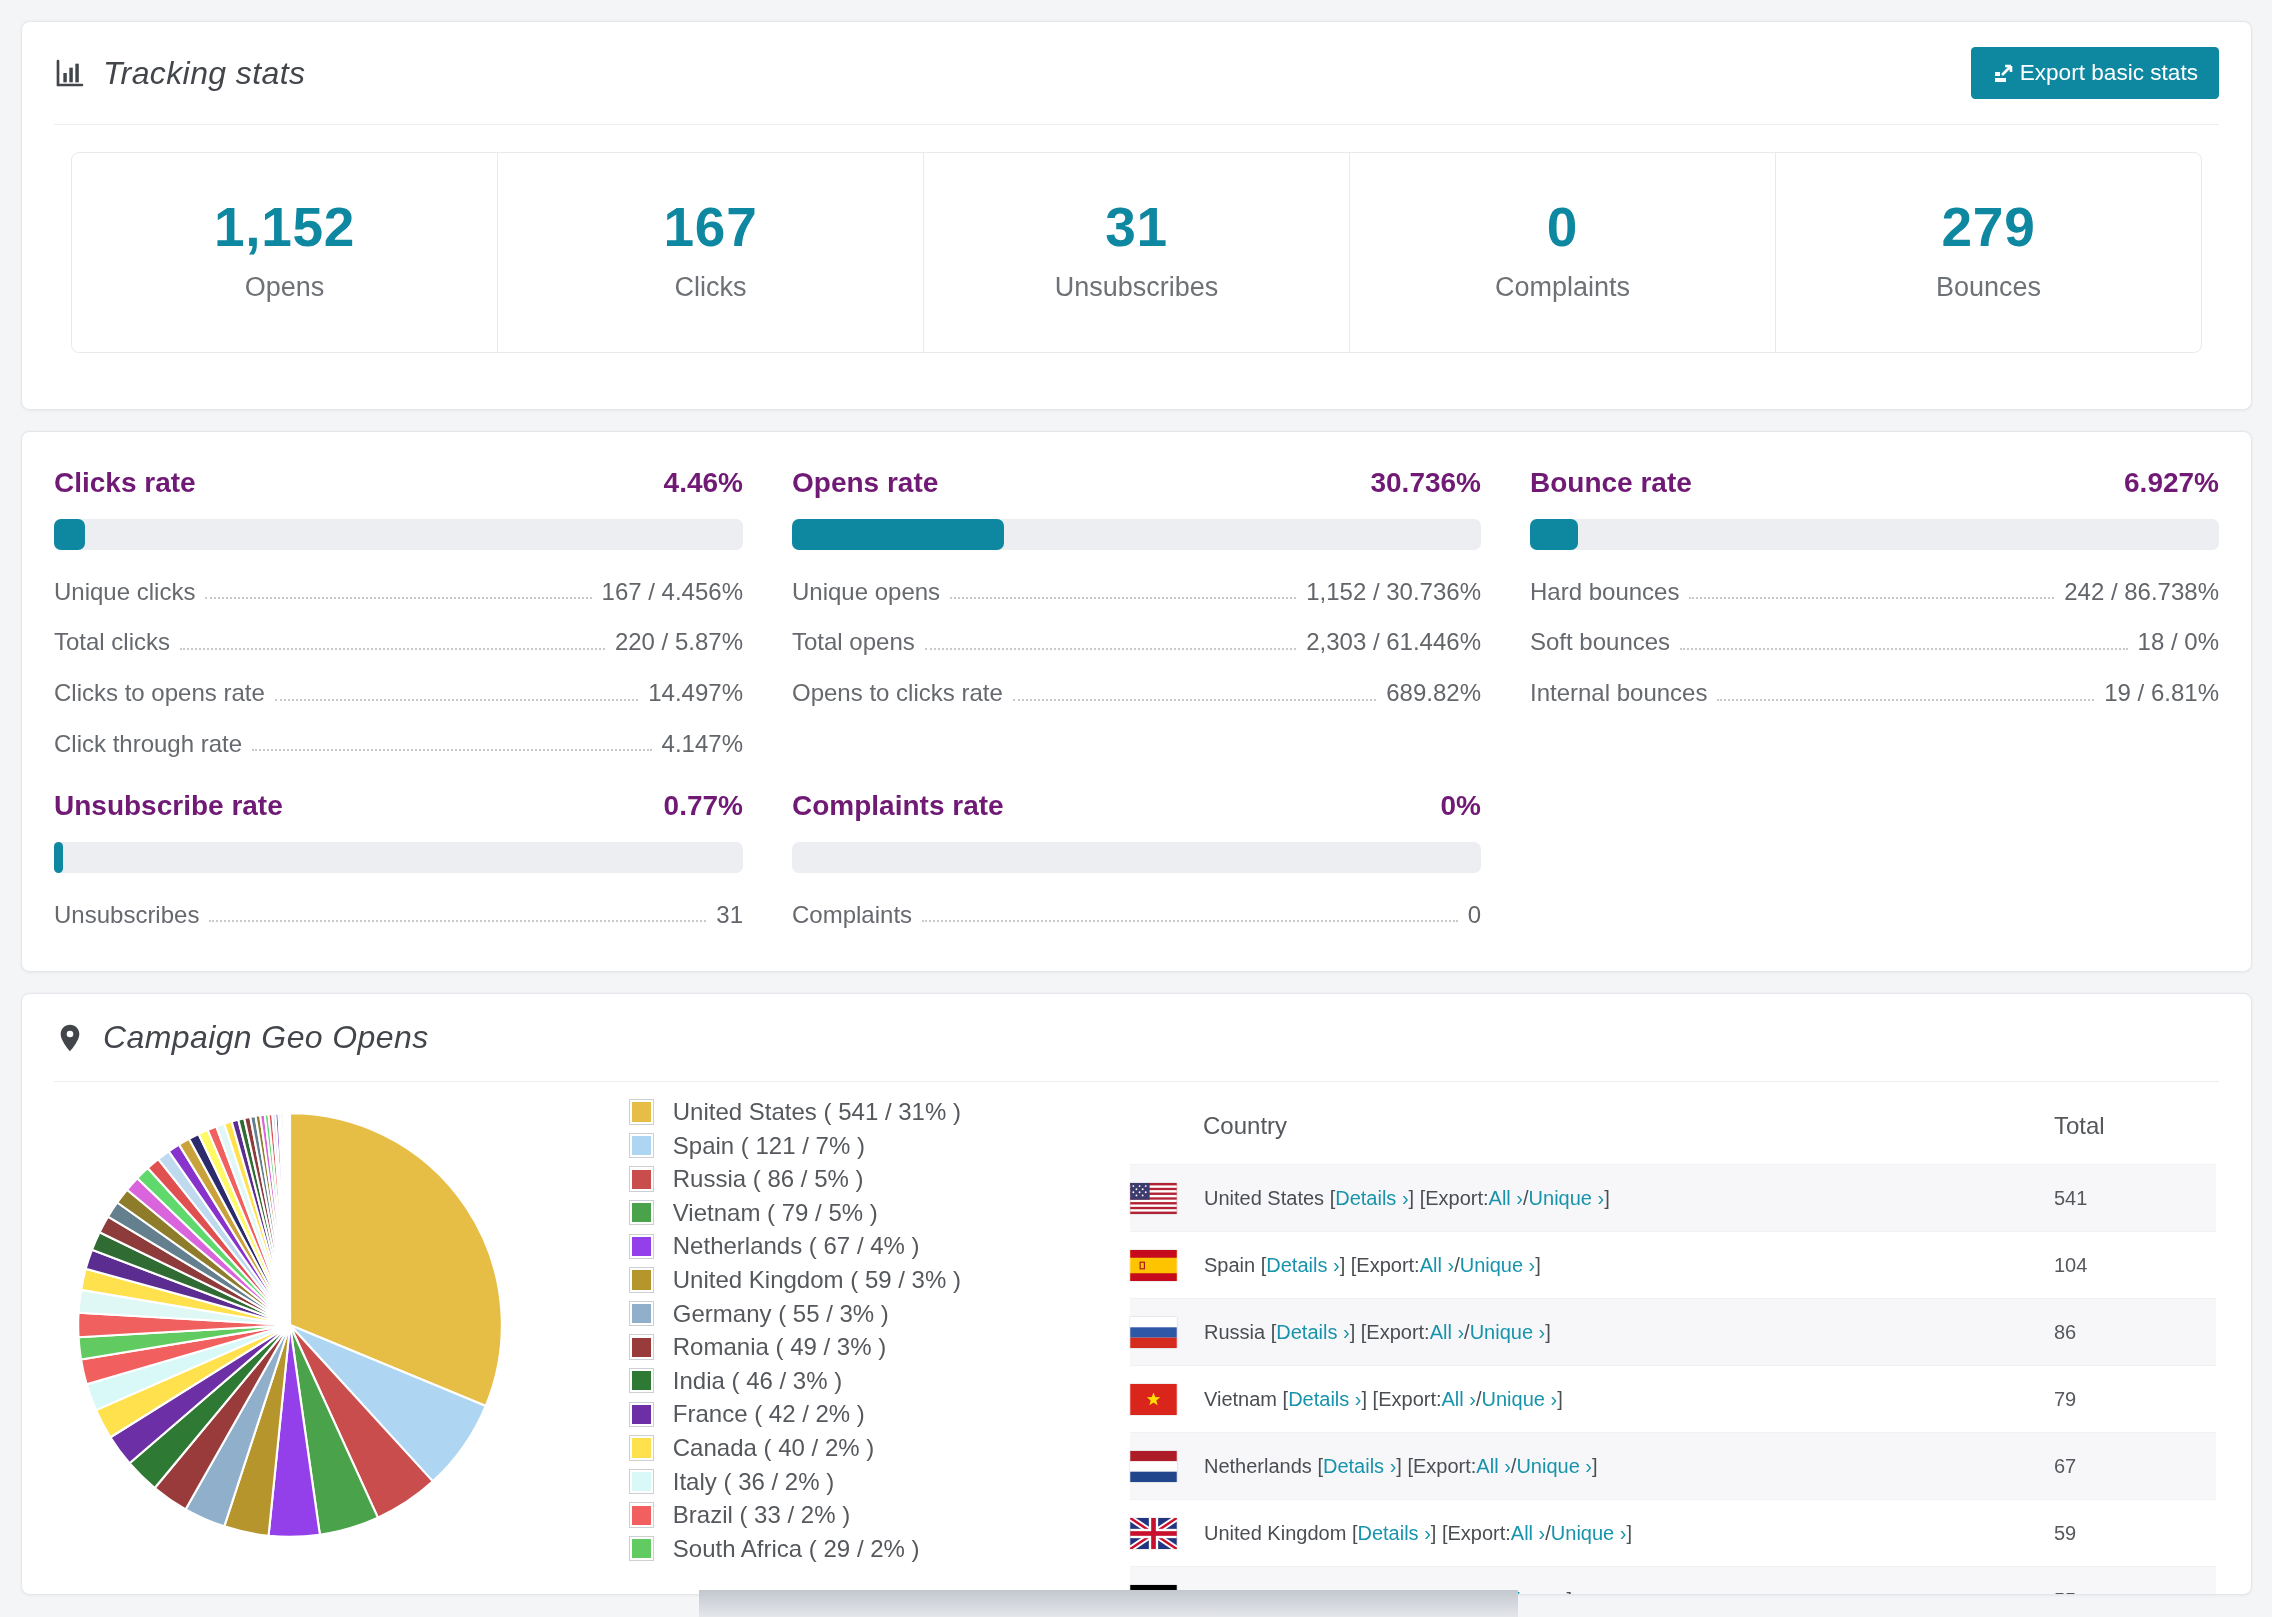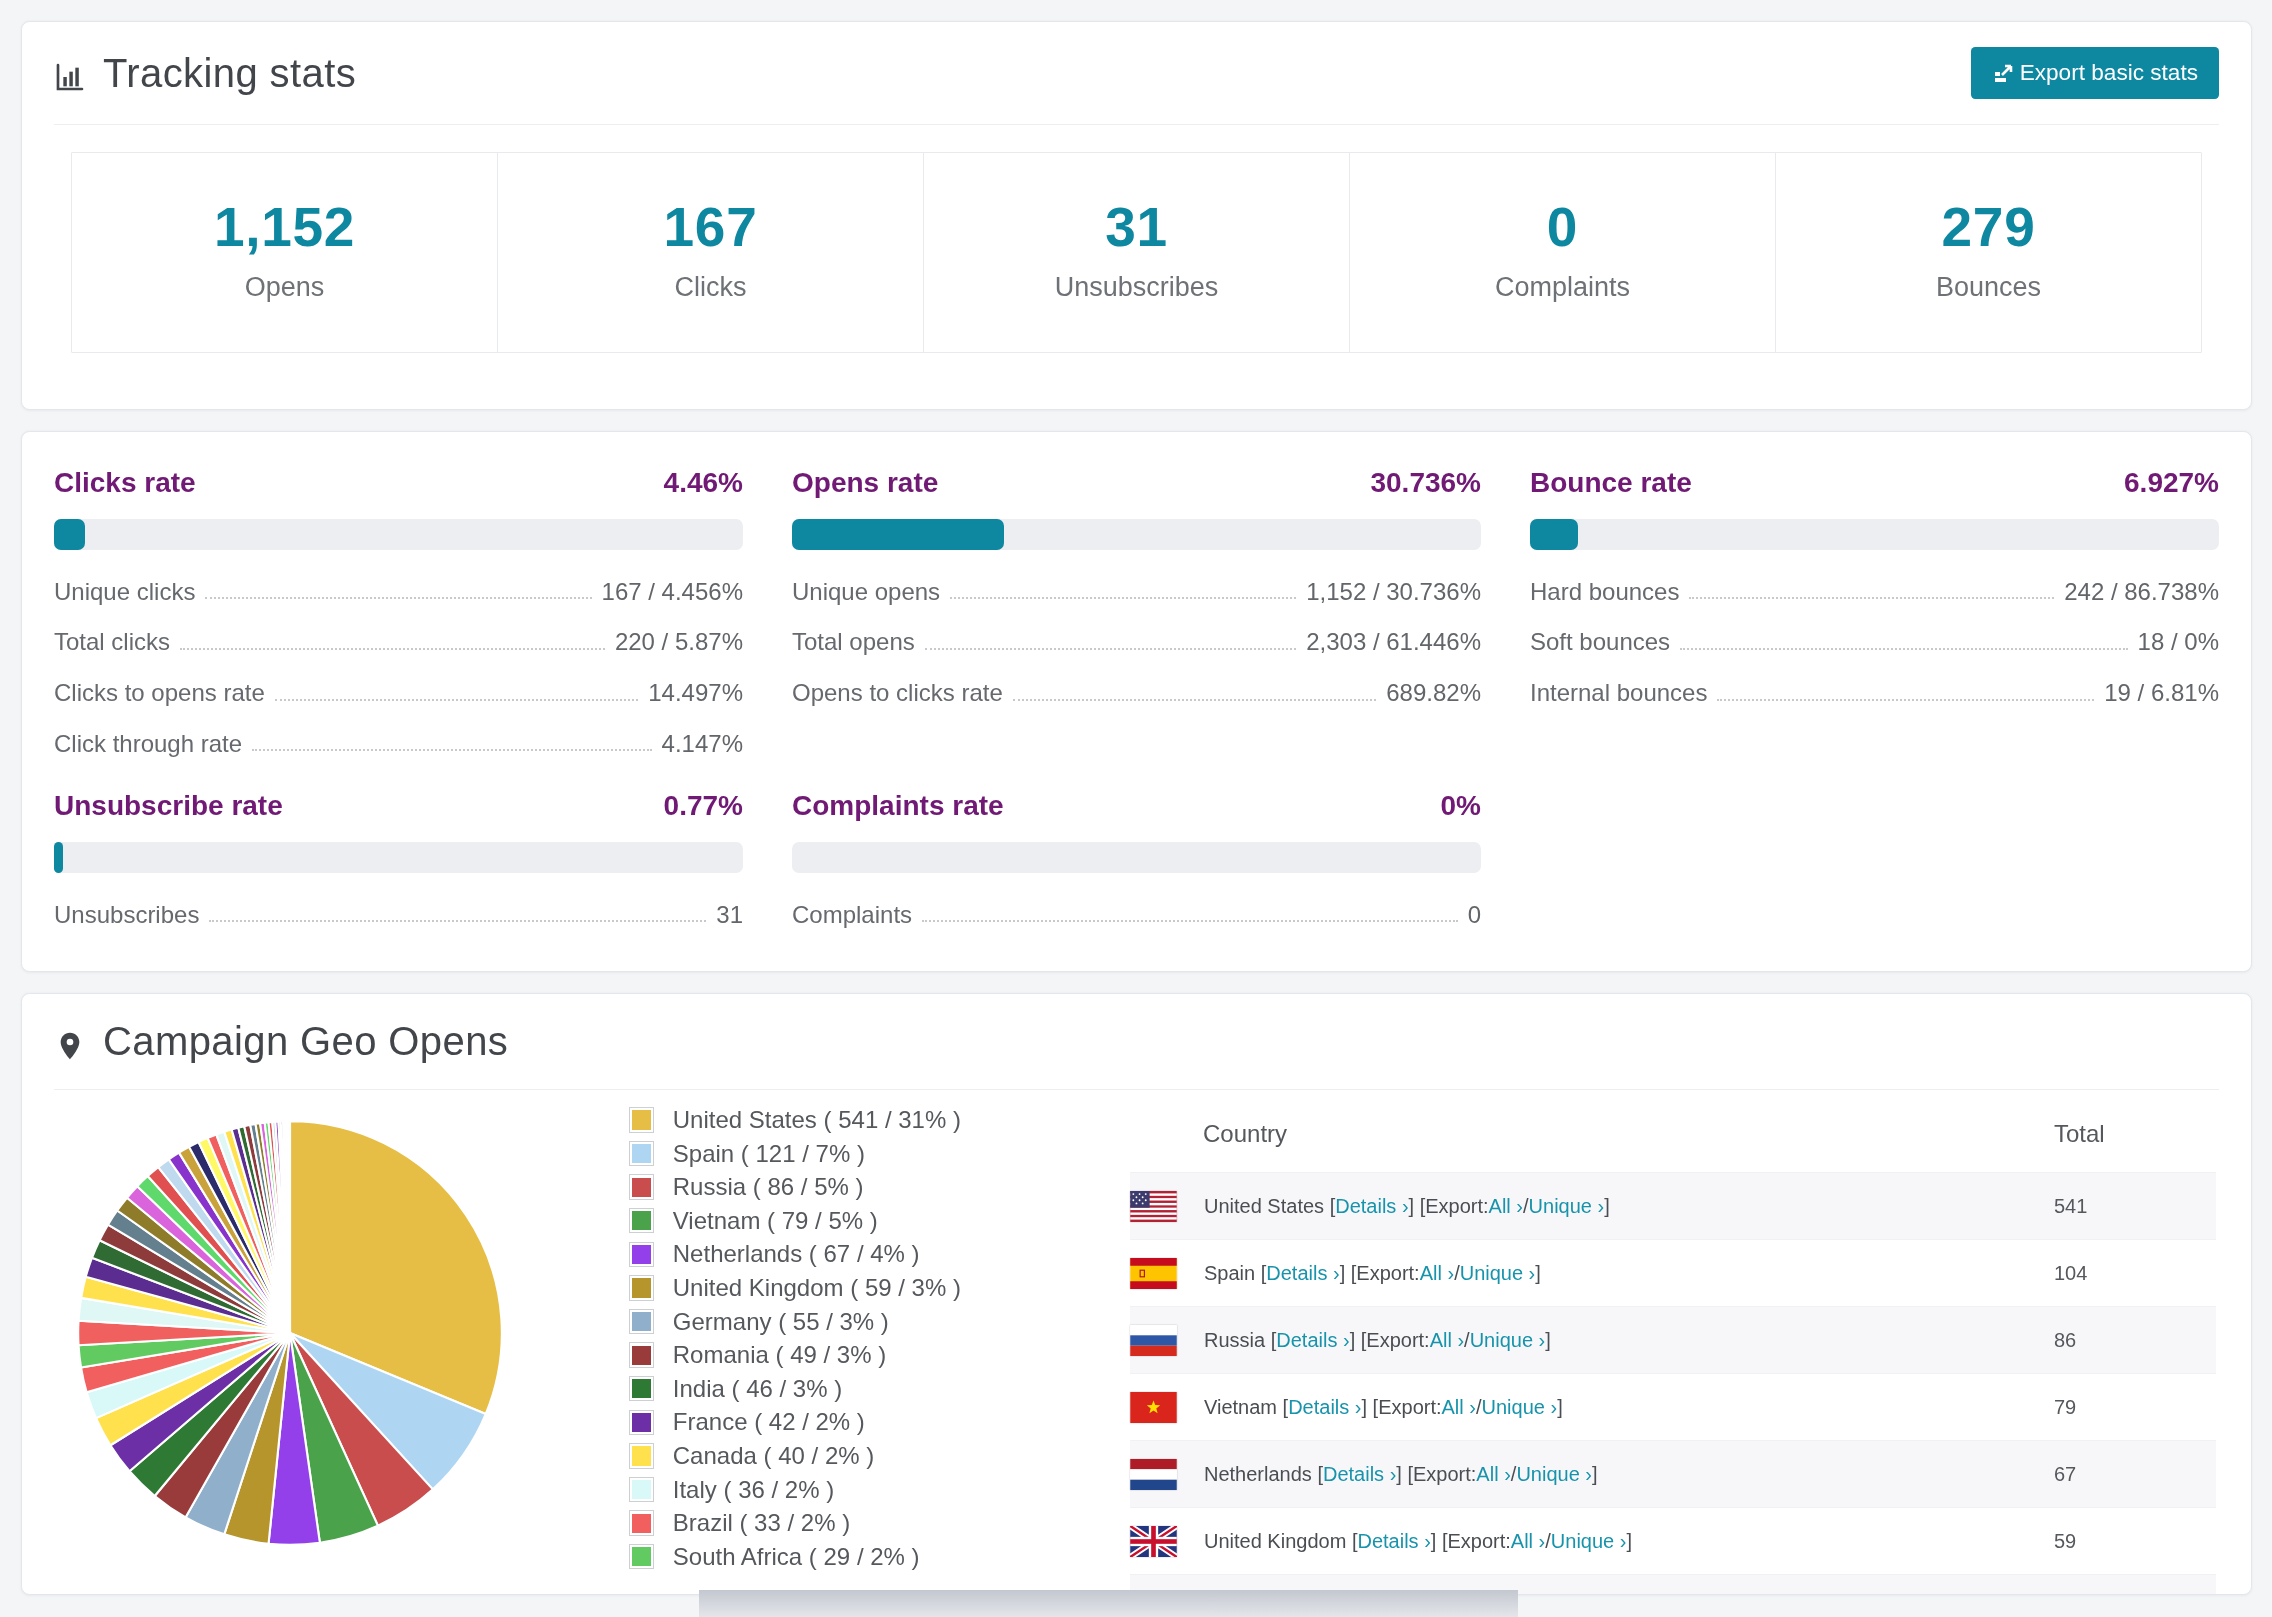--- a/index.html
+++ b/index.html
@@ -1,29 +1,29 @@
 <!DOCTYPE html>
 <html style="font-size:11.3px"><head>
 <meta charset="utf-8">
 <style>
   html,body{margin:0;padding:0;width:2273px;height:1618px;overflow:hidden;
     background:#f4f5f7;font-family:"Liberation Sans","DejaVu Sans",sans-serif;color:#4a4e52;}
   .card{background:#fff;border:0.7px solid #e3e6ea;border-radius:8.5px;
     box-shadow:0 0.7px 2.8px rgba(40,50,60,.06);margin:0 21px 21px;}
   #card-tracking{margin-top:21px;}
   .card-header{display:flex;align-items:center;padding:25.4px 32px;}
-  .card-title{font-size:40px;font-weight:500;color:#42464b;display:flex;align-items:center;gap:17px;letter-spacing:0.4px;}
+  .card-title{font-size:32px;font-weight:500;color:#42464b;display:flex;align-items:center;gap:17px;letter-spacing:0.4px;font-style:italic;}
   .icon-svg{width:32px;height:32px;flex:none;}
   .spacer{flex:1;}
   .btn-export{background:#0E87A0;color:#fff;font-size:22.6px;border:none;border-radius:4.2px;
     padding:12.7px 21px;display:flex;gap:4px;align-items:center;cursor:pointer;font-family:inherit;}
   .btn-export svg{width:24px;height:24px;}
   .divider{border-top:1.4px solid #eceef0;margin:0 32px;}
   
-  .stats-strip{display:flex;border:1.4px solid #e8eaed;border-radius:1px;margin:27px 49px 56px;}
+  .stats-strip{display:flex;border:1.4px solid #e8eaed;border-radius:8px;margin:27px 49px 56px;}
   .stat-cell{flex:1;text-align:center;padding:42px 0 49px;border-left:1.4px solid #e8eaed;}
   .stat-cell:first-child{border-left:none;}
   .stat-value{font-size:55px;font-weight:700;color:#0E87A0;letter-spacing:0.7px;}
   .stat-label{font-size:27px;color:#6e7276;margin-top:12.7px;}
   
   #rates-grid{display:grid;grid-template-columns:1fr 1fr 1fr;column-gap:49px;row-gap:32px;padding:35px 32px 42px;}
   .rate-head{display:flex;justify-content:space-between;align-items:baseline;
     font-size:28px;font-weight:700;color:#701a75;}
   .bar{height:31px;background:#eceef1;border-radius:7px;margin:20px 0 28px;position:relative;}
   .bar-fill{position:absolute;left:0;top:0;bottom:0;background:#0E87A0;border-radius:7px;}

